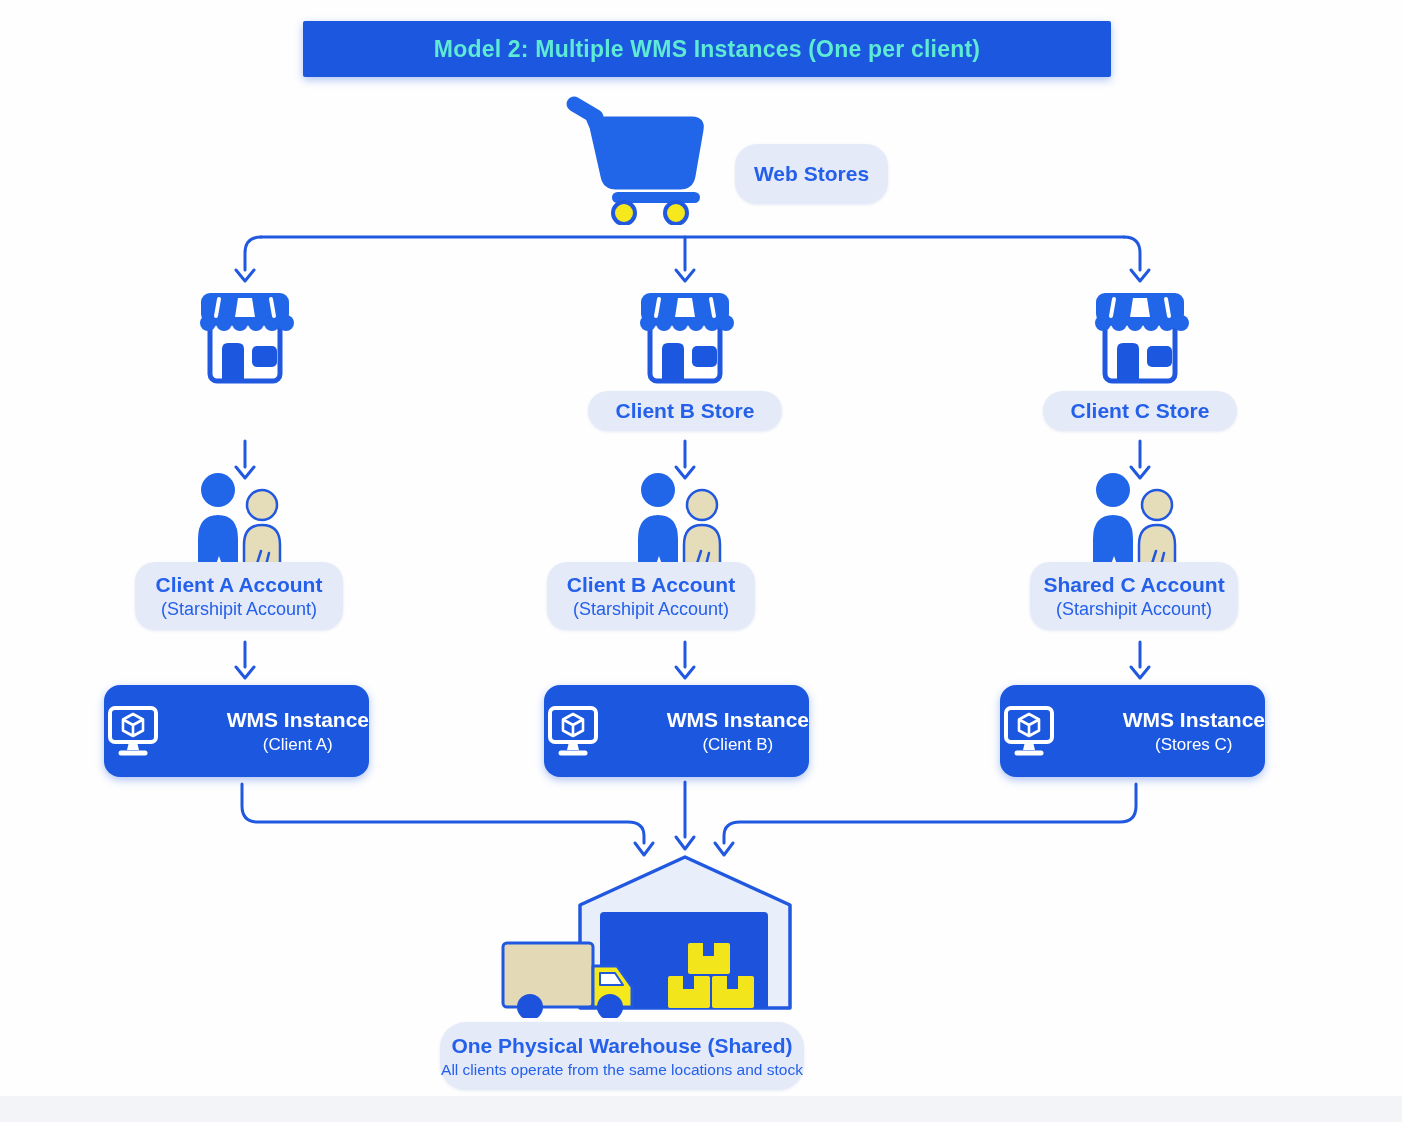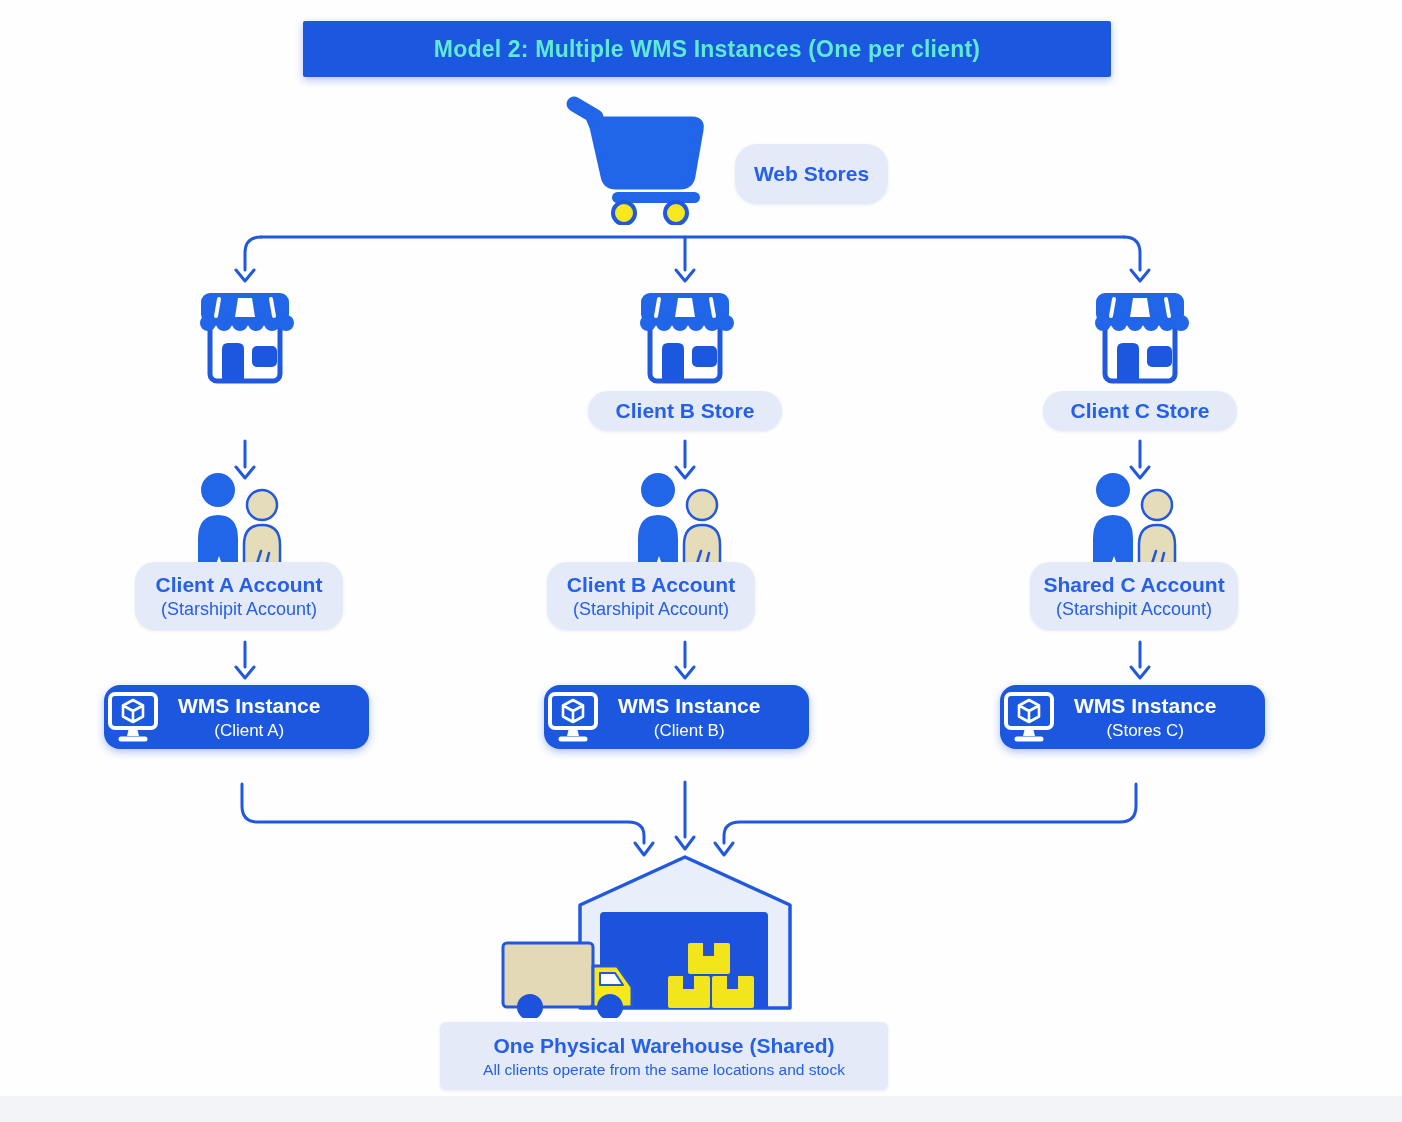--- a/index.html
+++ b/index.html
@@ -32,31 +32,31 @@
   }
   .pill-webstores { left: 735px; top: 144px; width: 153px; height: 60px; font-size: 21px; font-weight: 600; }
   .pill-store { top: 391px; width: 194px; height: 40px; font-size: 21px; font-weight: 600; }
   .pill-account {
     top: 562px; width: 208px; height: 68px;
     flex-direction: column; gap: 2px; border-radius: 20px; text-align: center;
   }
   .pill-account .acct-main { font-size: 21px; font-weight: 600; }
   .pill-account .acct-sub { font-size: 18px; font-weight: 400; }
   .wms-box {
-    position: absolute; top: 685px; width: 265px; height: 64px;
+    position: absolute; top: 685px; width: 265px; height: 92px;
     background: #1b57df; border-radius: 16px;
-    display: flex; align-items: center; justify-content: flex-start; gap: 16px;
+    display: flex; align-items: center; justify-content: space-between; gap: 16px;
     box-shadow: 0 3px 8px rgba(27, 87, 223, 0.35);
   }
   .wms-text { display: flex; flex-direction: column; align-items: center; gap: 3px; color: #ffffff; }
   .wms-main { font-size: 21px; font-weight: bold; }
   .wms-sub { font-size: 17px; font-weight: 400; }
   .pill-warehouse {
-    left: 440px; top: 1022px; width: 448px; height: 68px;
-    flex-direction: column; gap: 3px; border-radius: 6px;
+    left: 440px; top: 1022px; width: 364px; height: 68px;
+    flex-direction: column; gap: 3px; border-radius: 26px;
   }
   .pill-warehouse .wh-main { font-size: 21px; font-weight: bold; }
   .pill-warehouse .wh-sub { font-size: 15.5px; font-weight: 500; }
   .icon-abs { position: absolute; }
   svg { display: block; }
 </style>
 </head>
 <body>
 
 <div class="canvas">

